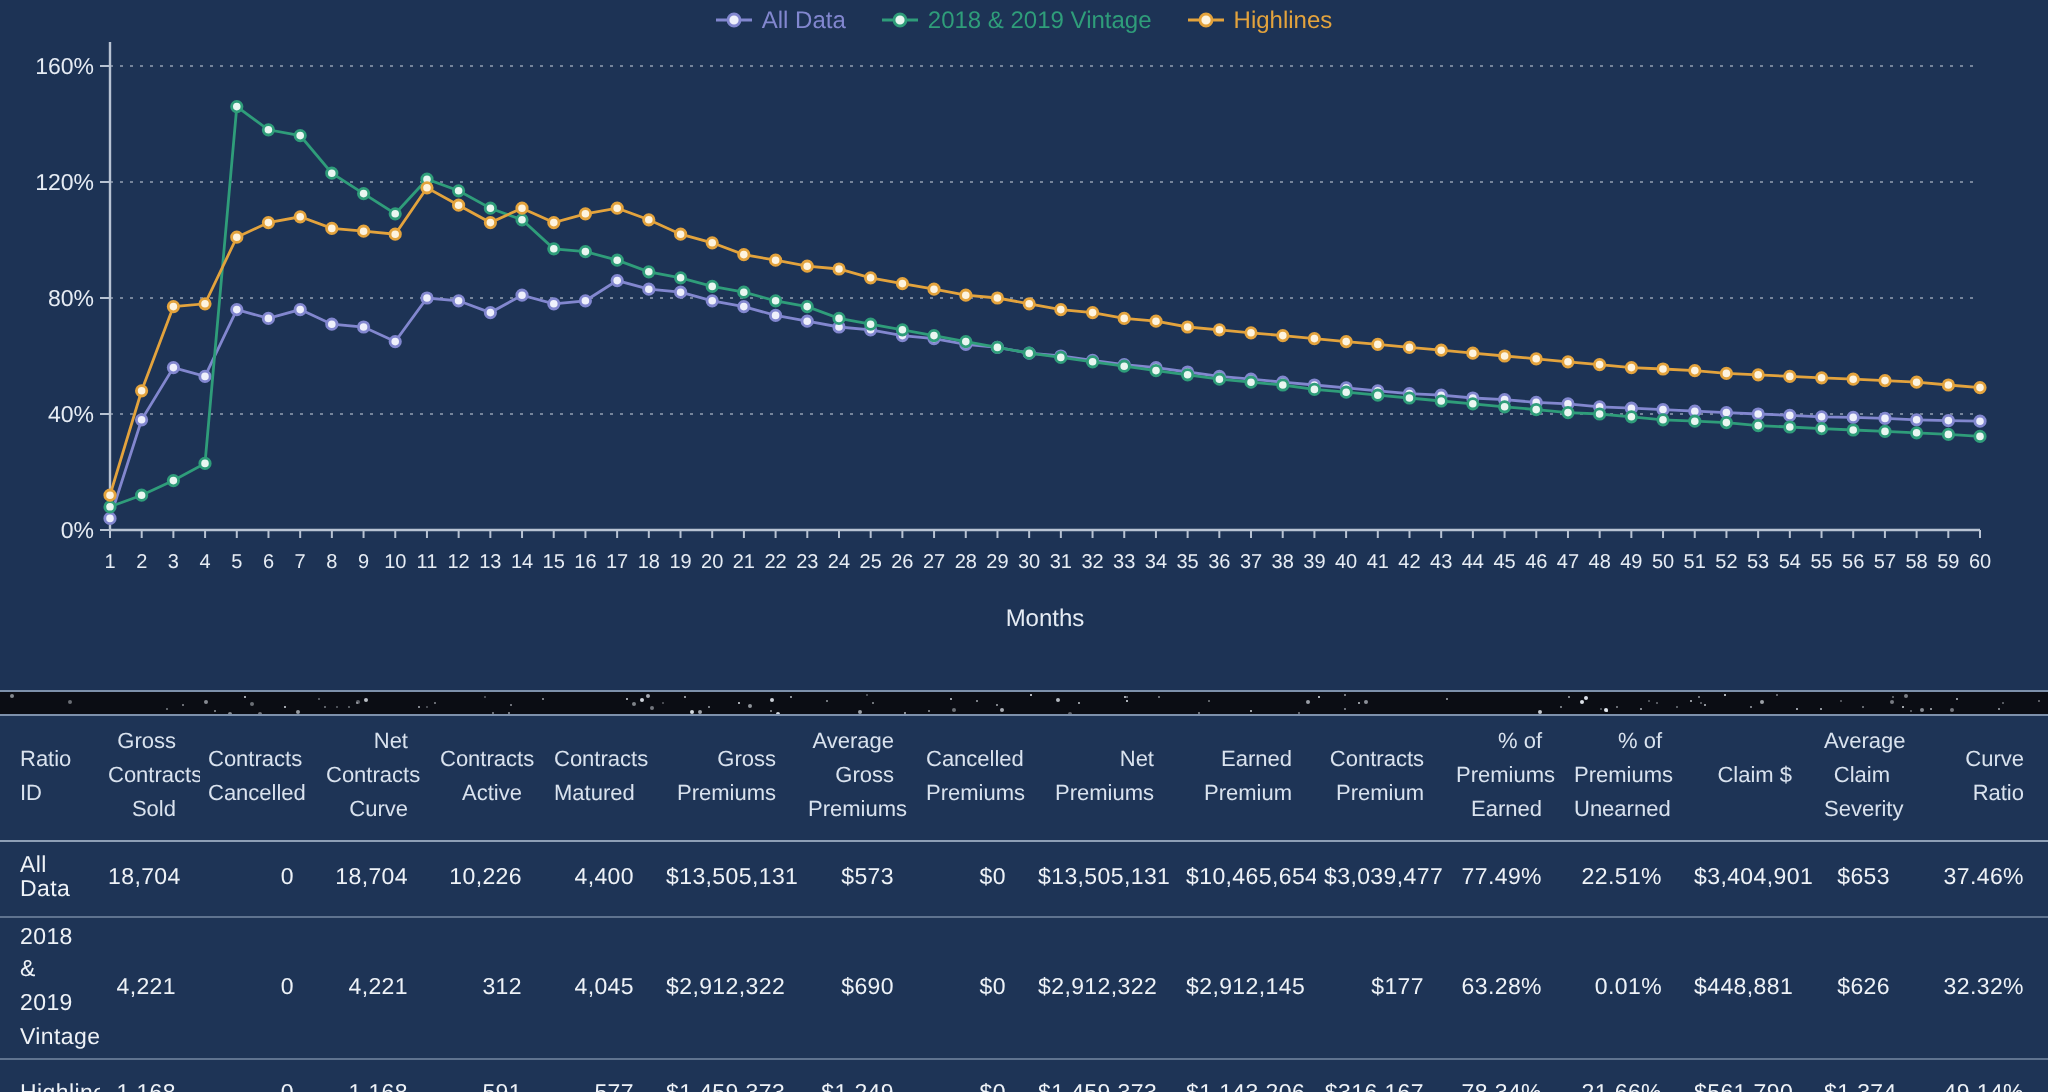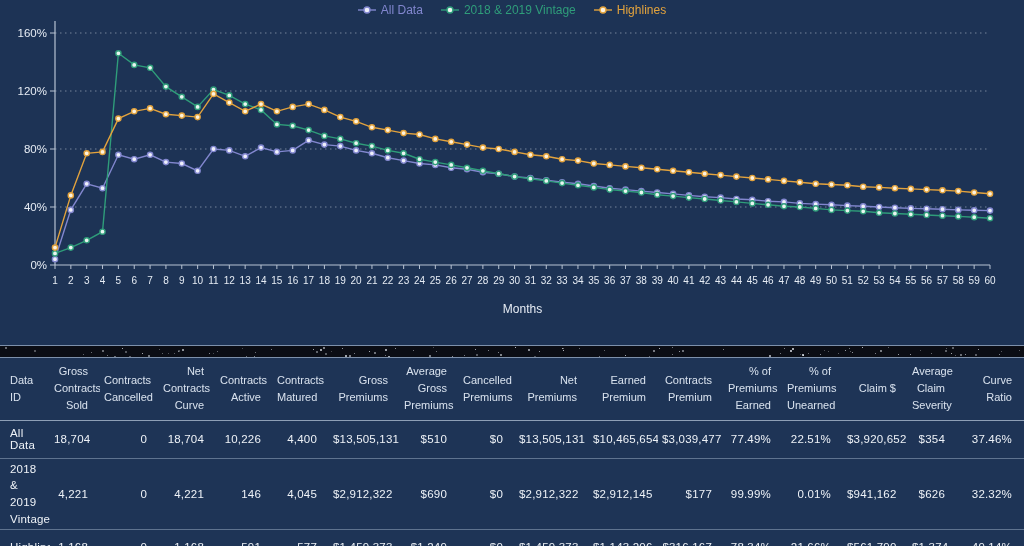--- a/index.html
+++ b/index.html
@@ -529,21 +529,21 @@
         <col style="width: 69px;">
         <col style="width: 66px;">
         <col style="width: 59px;">
         <col style="width: 60px;">
         <col style="width: 65px;">
         <col style="width: 49px;">
         <col style="width: 67px;">
       </colgroup>
     <thead>
         <tr id="thead-row">
-          <th>Data ID</th>
+          <th>Ratio ID</th>
           <th>Gross Contracts Sold</th>
           <th>Contracts Cancelled</th>
           <th>Net Contracts Curve</th>
           <th>Contracts Active</th>
           <th>Contracts Matured</th>
           <th>Gross Premiums</th>
           <th>Average Gross Premiums</th>
           <th>Cancelled Premiums</th>
           <th>Net Premiums</th>
           <th>Earned Premium</th>
@@ -557,47 +557,47 @@
       </thead>
     <tbody id="tbody">
         <tr class="r1">
           <td>All Data</td>
           <td>18,704</td>
           <td>0</td>
           <td>18,704</td>
           <td>10,226</td>
           <td>4,400</td>
           <td>$13,505,131</td>
-          <td>$510</td>
+          <td>$573</td>
           <td>$0</td>
           <td>$13,505,131</td>
           <td>$10,465,654</td>
           <td>$3,039,477</td>
           <td>77.49%</td>
           <td>22.51%</td>
-          <td>$3,920,652</td>
-          <td>$354</td>
+          <td>$3,404,901</td>
+          <td>$653</td>
           <td>37.46%</td>
         </tr>
         <tr class="r2">
           <td>2018 &amp; 2019 Vintage</td>
           <td>4,221</td>
           <td>0</td>
           <td>4,221</td>
-          <td>146</td>
+          <td>312</td>
           <td>4,045</td>
           <td>$2,912,322</td>
           <td>$690</td>
           <td>$0</td>
           <td>$2,912,322</td>
           <td>$2,912,145</td>
           <td>$177</td>
-          <td>99.99%</td>
+          <td>63.28%</td>
           <td>0.01%</td>
-          <td>$941,162</td>
+          <td>$448,881</td>
           <td>$626</td>
           <td>32.32%</td>
         </tr>
         <tr class="r3">
           <td>Highlines</td>
           <td>1,168</td>
           <td>0</td>
           <td>1,168</td>
           <td>591</td>
           <td>577</td>

